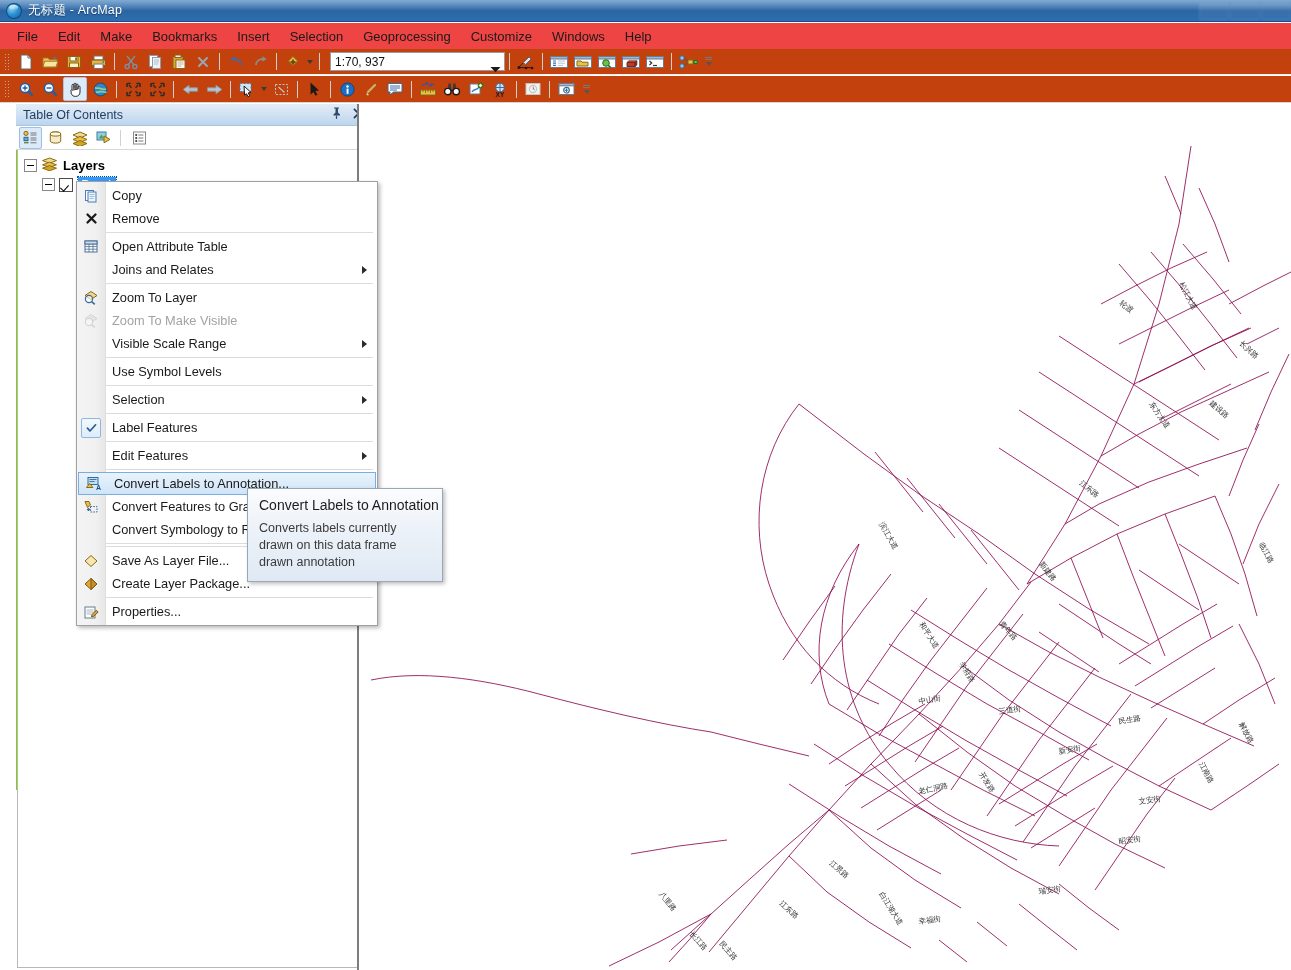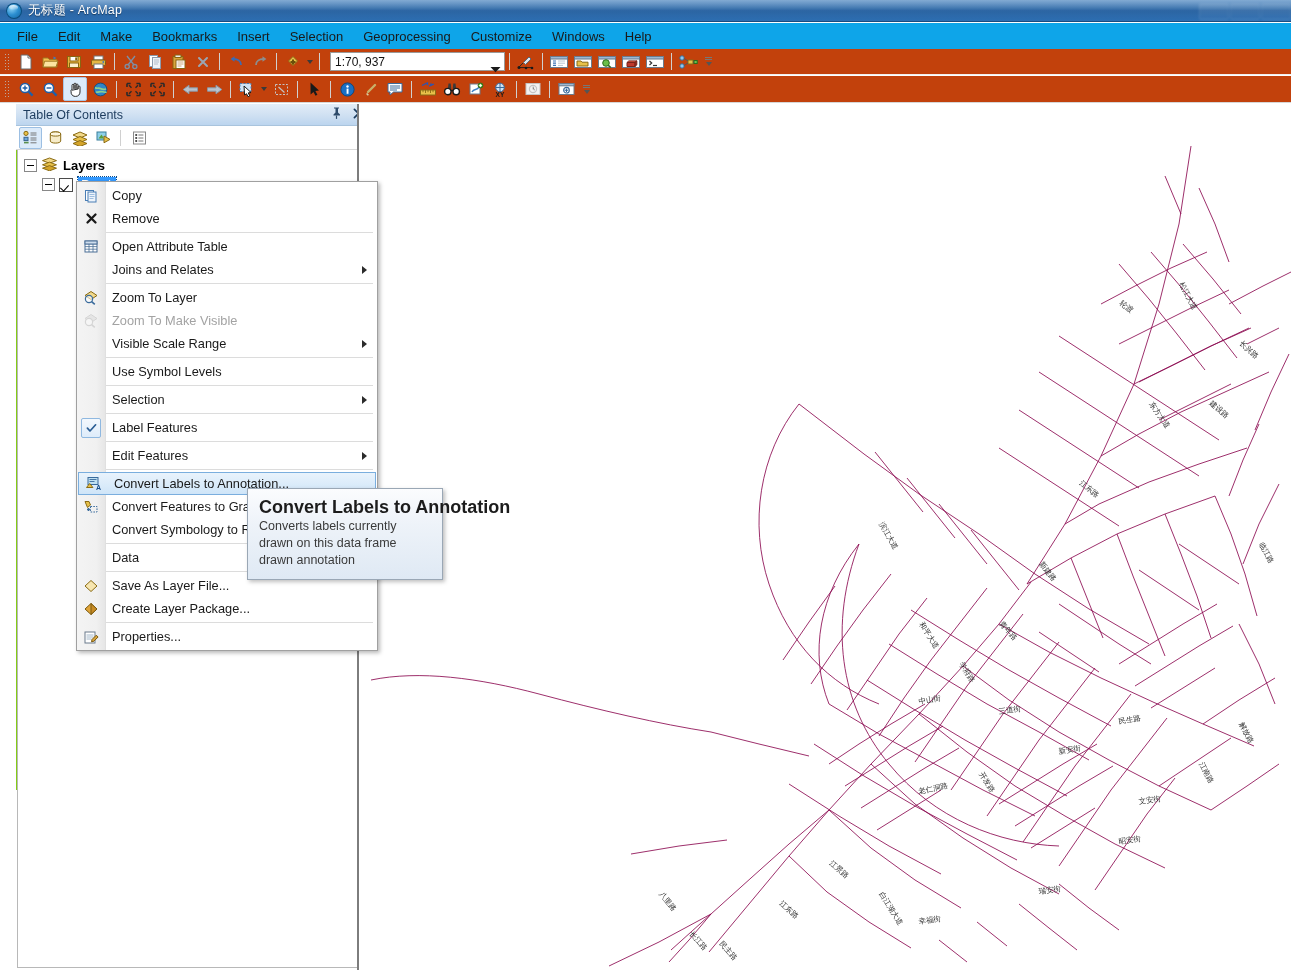--- a/index.html
+++ b/index.html
@@ -59,21 +59,21 @@
   .win-ctrls .wb {
     width: 28px; height: 15px;
     background: linear-gradient(to bottom, rgba(255,255,255,0.45), rgba(255,255,255,0.12));
     border: 1px solid rgba(255,255,255,0.35);
     border-radius: 2px;
   }
 
   
   .menubar {
     position: absolute; left: 0; top: 23px; width: 1291px; height: 27px;
-    background: #0ea5e9;
+    background: #ef4444;
     display: flex; align-items: center;
     border-bottom: 1px solid #e8e8e8;
     box-sizing: border-box;
   }
   .menu-item {
     font-size: 13px; color: #1a1a1a;
     padding: 3px 9px; margin: 0 1px;
     cursor: default; white-space: nowrap;
     border-radius: 2px;
   }
@@ -287,21 +287,21 @@
     position: absolute; left: 247px; top: 488px;
     width: 196px;
     background: linear-gradient(to bottom, #fbfcfe 0%, #eef3f9 38%, #dfe9f4 100%);
     border: 1px solid #9aa7b5;
     box-shadow: 2px 2px 4px rgba(0,0,0,0.25);
     padding: 8px 10px 10px 11px;
     box-sizing: border-box;
     z-index: 80;
   }
   .tt-title {
-    font-size: 18px; font-weight: bold; color: #1c1c1c; 
+    font-size: 14px; font-weight: normal; color: #1c1c1c; margin-bottom: 7px;
     white-space: nowrap;
   }
   .tt-body {
     font-size: 12.5px; color: #3a3a3a; line-height: 17px;
   }
 
   
   svg { shape-rendering: geometricPrecision; }
 </style>
 </head>
@@ -1024,25 +1024,20 @@
       <span class="ctx-label">Convert Features to Graphics...</span>
     </div>
 
     <div class="ctx-item">
       <span class="ctx-ico"></span>
       <span class="ctx-label">Convert Symbology to Representation...</span>
     </div>
 
     <div class="ctx-sep"></div>
 
-    <div class="ctx-item">
-      <span class="ctx-ico"></span>
-      <span class="ctx-label">Data</span>
-      <span class="submenu-arrow"></span>
-    </div>
 
     <div class="ctx-sep"></div>
 
     <div class="ctx-item">
       <span class="ctx-ico">
         <svg width="16" height="14" viewBox="0 0 16 14">
           <path d="M8 1.5l6 5.5-6 5.5-6-5.5z" fill="#f7e6b0" stroke="#8a6b14"></path>
         </svg>
       </span>
       <span class="ctx-label">Save As Layer File...</span>

